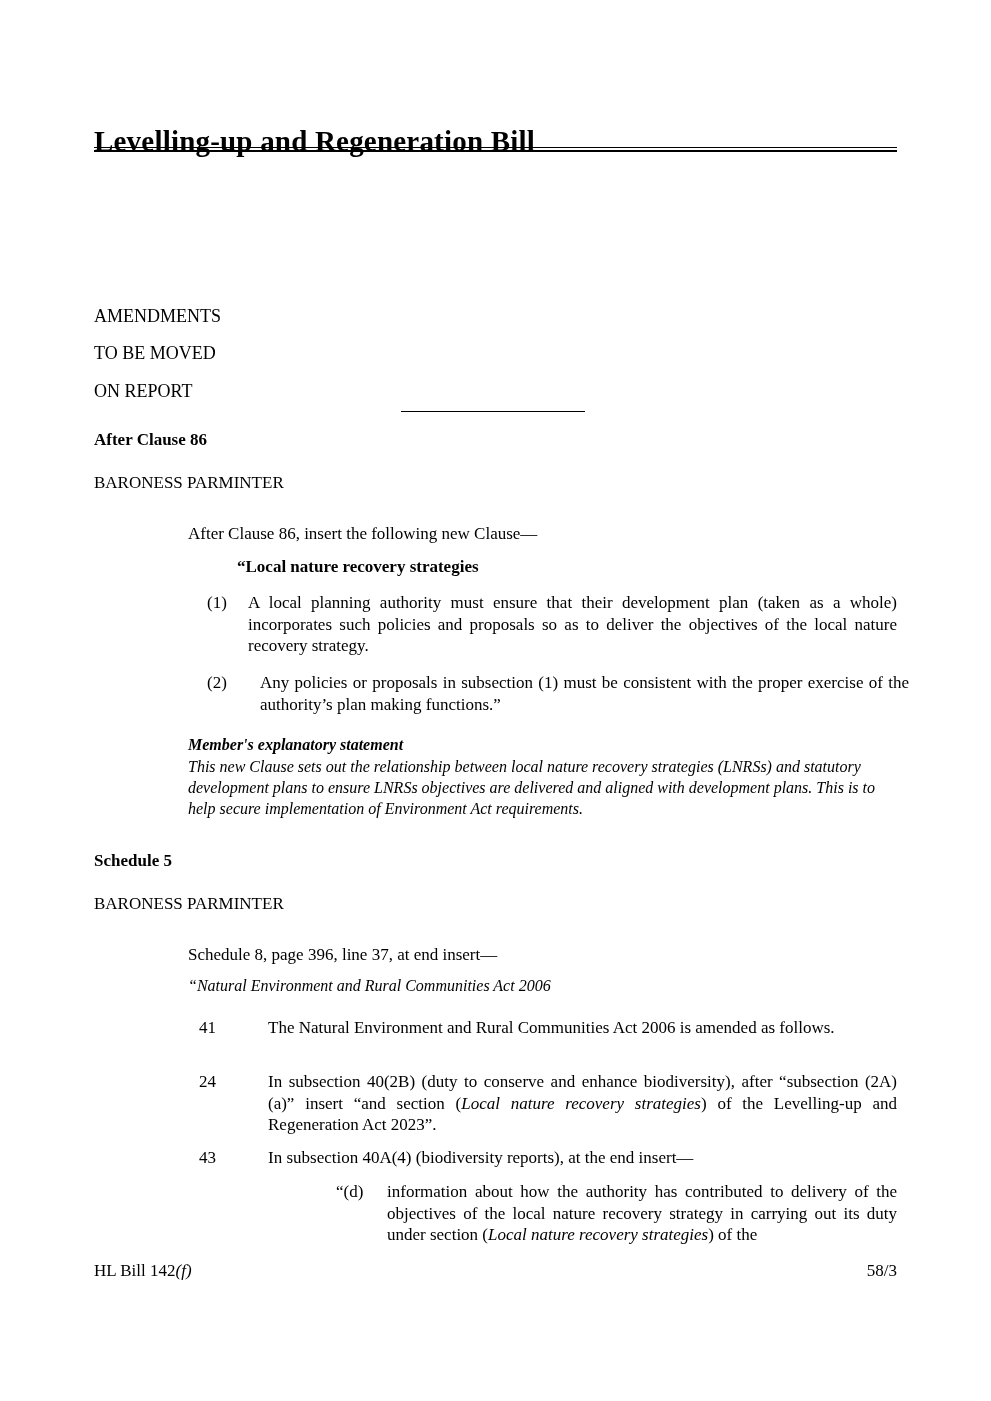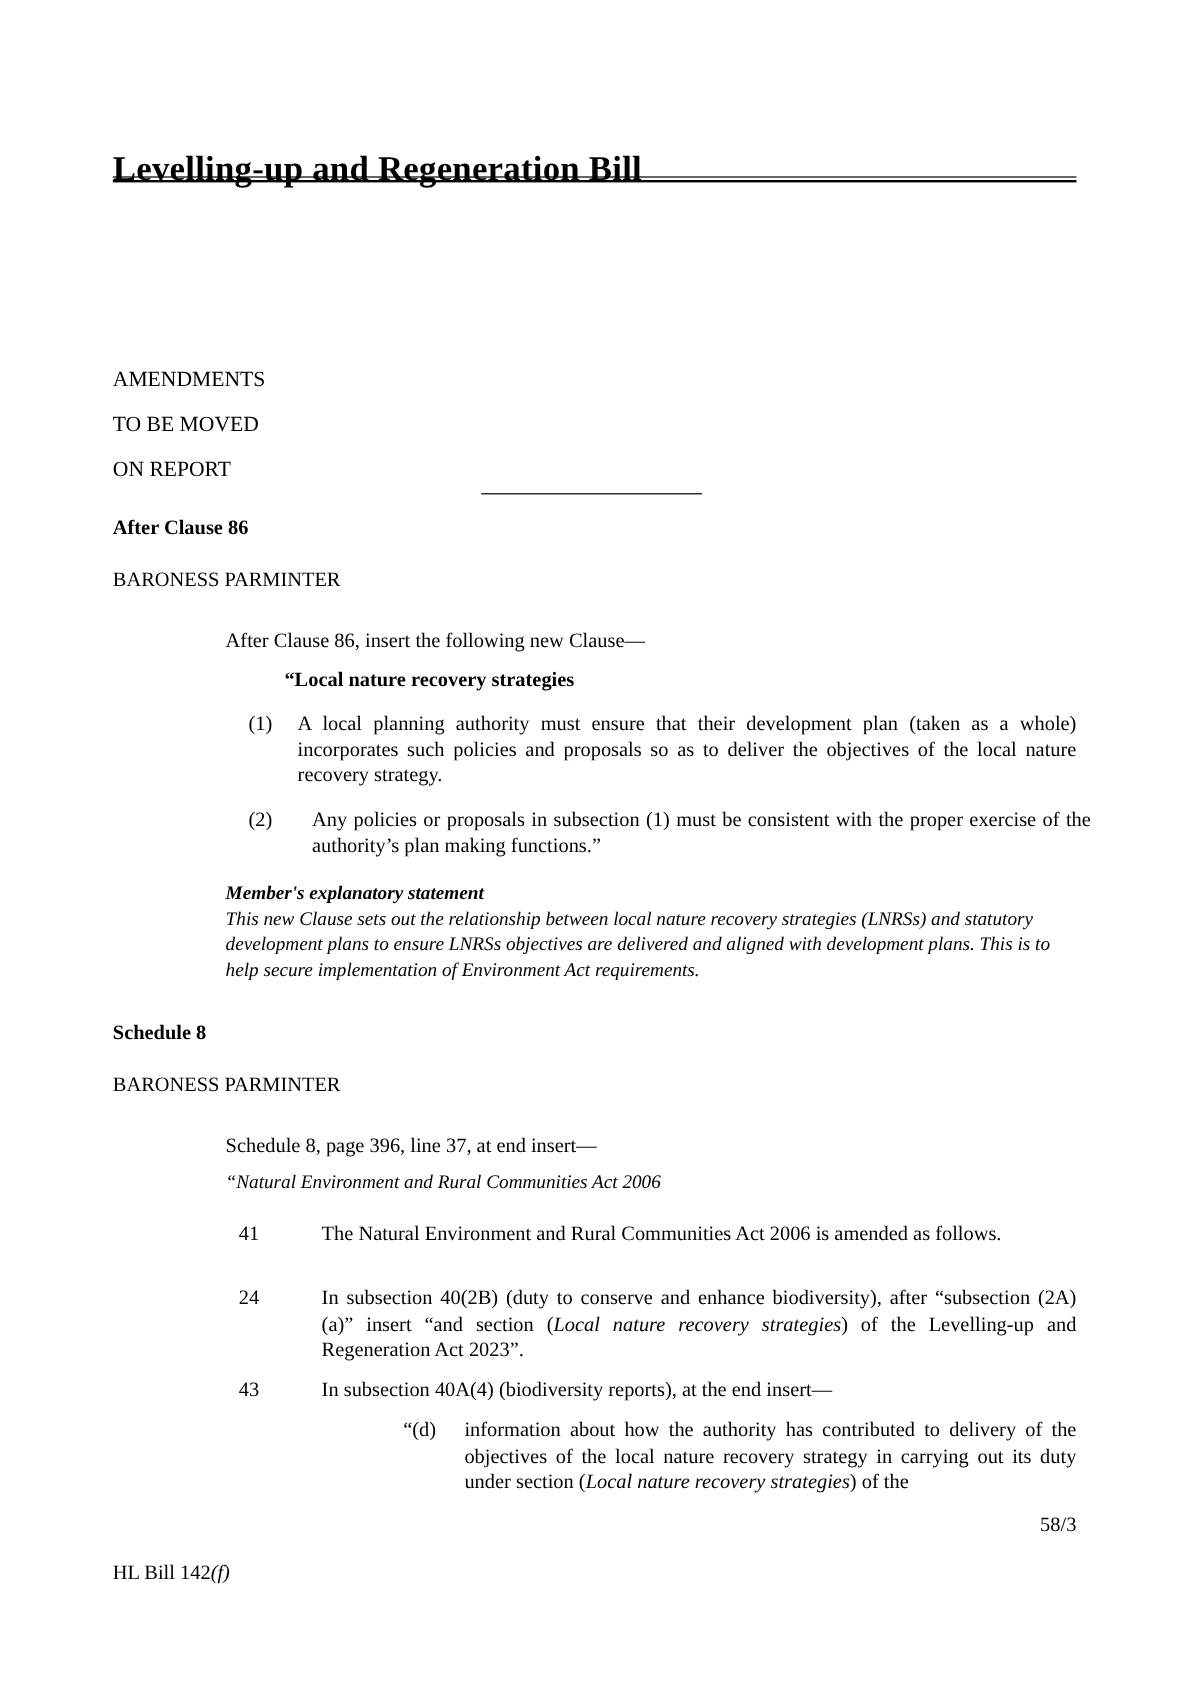--- a/index.html
+++ b/index.html
@@ -44,32 +44,32 @@
 
 <div class="abs num" style="top:592px; left:207px;">(1)</div>
 <div class="abs body-text" style="top:592px; left:248px; width:649px;">A local planning authority must ensure that their development plan (taken as a whole) incorporates such policies and proposals so as to deliver the objectives of the local nature recovery strategy.</div>
 
 <div class="abs num" style="top:672px; left:207px;">(2)</div>
 <div class="abs body-text" style="top:672px; left:248px; width:649px;margin-left:12px;">Any policies or proposals in subsection (1) must be consistent with the proper exercise of the authority’s plan making functions.”</div>
 
 <div class="abs bold italic" style="top:734px; left:188px; font-size:16px; line-height:21px;">Member's explanatory statement</div>
 <div class="abs expl" style="top:756px; left:188px; width:712px;">This new Clause sets out the relationship between local nature recovery strategies (LNRSs) and statutory development plans to ensure LNRSs objectives are delivered and aligned with development plans. This is to help secure implementation of Environment Act requirements.</div>
 
-<div class="abs center bold" style="top:850px; font-size:17px;">Schedule 8</div>
+<div class="abs center bold" style="top:850px; font-size:17px;">Schedule 5</div>
 <div class="abs center" style="top:893px; font-size:17px;">BARONESS PARMINTER</div>
 
 <div class="abs para" style="top:944px;">Schedule 8, page 396, line 37, at end insert—</div>
 <div class="abs para italic" style="top:975px; font-size:16px;">“Natural Environment and Rural Communities Act 2006</div>
 
 <div class="abs num" style="top:1017px; left:199px;">41</div>
 <div class="abs body-text" style="top:1017px; left:268px; width:629px;">The Natural Environment and Rural Communities Act 2006 is amended as follows.</div>
 
 <div class="abs num" style="top:1071px; left:199px;">24</div>
 <div class="abs body-text" style="top:1071px; left:268px; width:629px;"><span>In subsection 40(2B) (duty to conserve and enhance biodiversity), after “subsection (2A)(a)” insert “and section (</span><span class="italic">Local nature recovery strategies</span><span>) of the Levelling-up and Regeneration Act 2023”.</span></div>
 
 <div class="abs num" style="top:1147px; left:199px;">43</div>
 <div class="abs body-text" style="top:1147px; left:268px; width:629px;">In subsection 40A(4) (biodiversity reports), at the end insert—</div>
 
 <div class="abs num" style="top:1181px; left:336px;">“(d)</div>
 <div class="abs body-text" style="top:1181px; left:387px; width:510px;"><span>information about how the authority has contributed to delivery of the objectives of the local nature recovery strategy in carrying out its duty under section (</span><span class="italic">Local nature recovery strategies</span><span>) of the</span></div>
 
-<div class="abs footer" style="top:1300px; left:94px;"><span>HL Bill 142</span><span class="italic">(f)</span></div>
+<div class="abs footer" style="top:1260px; left:94px;"><span>HL Bill 142</span><span class="italic">(f)</span></div>
 <div class="abs footer" style="top:1260px; right:94px;">58/3</div>
 
 </body></html>

